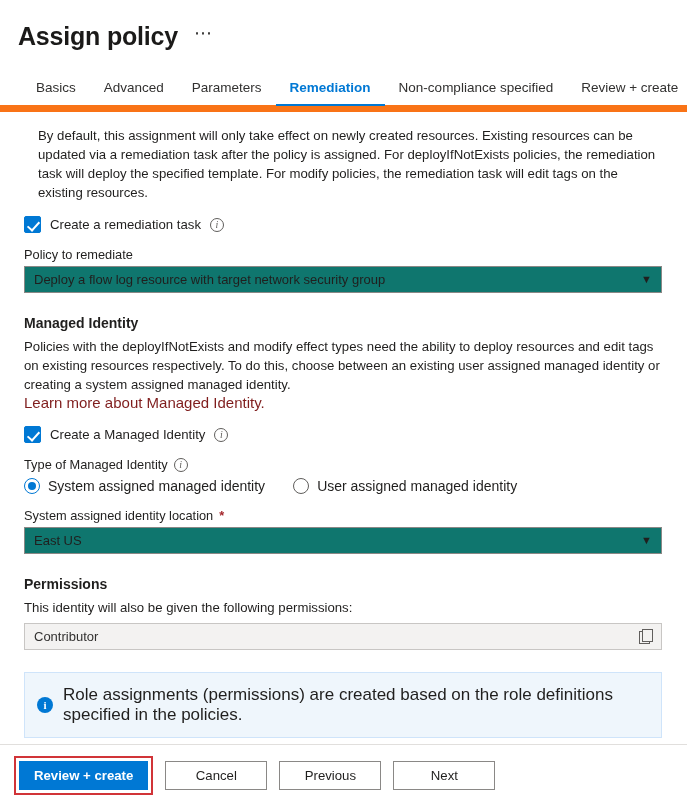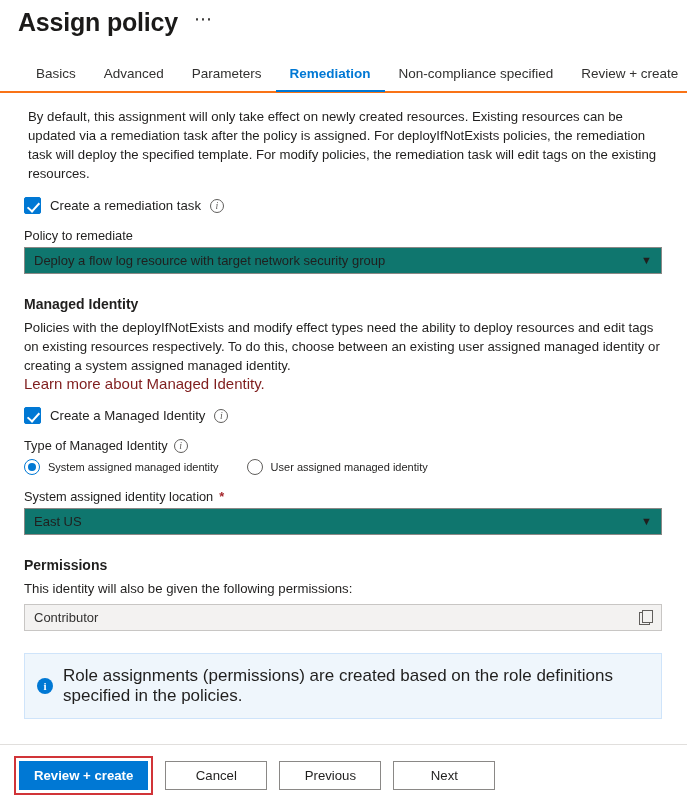--- a/index.html
+++ b/index.html
@@ -17,20 +17,21 @@
     width: 687px;
     height: 806px;
     overflow: hidden;
     background: #ffffff;
   }
   
   .title-row {
     display: flex;
     align-items: center;
     padding: 8px 0 0 18px;
+    margin-top: 14px;
   }
   .page-title {
     font-size: 25px;
     font-weight: bold;
     letter-spacing: -0.2px;
     color: #1b1a19;
   }
   .ellipsis-btn {
     margin-left: 16px;
     font-size: 18px;
@@ -39,21 +40,21 @@
     cursor: pointer;
     line-height: 10px;
     padding-bottom: 8px;
   }
   
   .tabs {
     display: flex;
     align-items: flex-end;
     padding: 22px 0 0 22px;
     gap: 0;
-    border-bottom: 2px solid #f97316;
+    border-bottom: 7px solid #f97316;
     margin: 0 0 0 0;
     width: 687px;
   }
   .tab {
     font-size: 13.5px;
     color: #323130;
     padding: 6px 14px 9px 14px;
     cursor: pointer;
     white-space: nowrap;
     border-bottom: 2px solid transparent;
@@ -66,21 +67,21 @@
     border-bottom: 2px solid #0078d4;
   }
   
   .body {
     padding: 14px 24px 0 24px;
   }
   .intro {
     font-size: 13.2px;
     line-height: 19px;
     color: #201f1e;
-    margin: 0 0 14px 4px;
+    margin: 0 0 14px 14px;
   }
   
   .cb-row {
     display: flex;
     align-items: center;
     gap: 9px;
     margin: 10px 0 14px 0;
   }
   .cb {
     width: 17px;
@@ -194,21 +195,21 @@
   .radio.checked::after {
     content: "";
     position: absolute;
     left: 3px;
     top: 3px;
     width: 8px;
     height: 8px;
     border-radius: 50%;
     background: #0078d4;
   }
-  .radio-label { font-size: 11px; color: #201f1e; }
+  .radio-label { font-size: 14px; color: #201f1e; }
   
   .readonly-box {
     width: 638px;
     height: 27px;
     border: 1px solid #c8c6c4;
     background: #f3f2f1;
     display: flex;
     align-items: center;
     justify-content: space-between;
     padding: 0 8px 0 9px;

